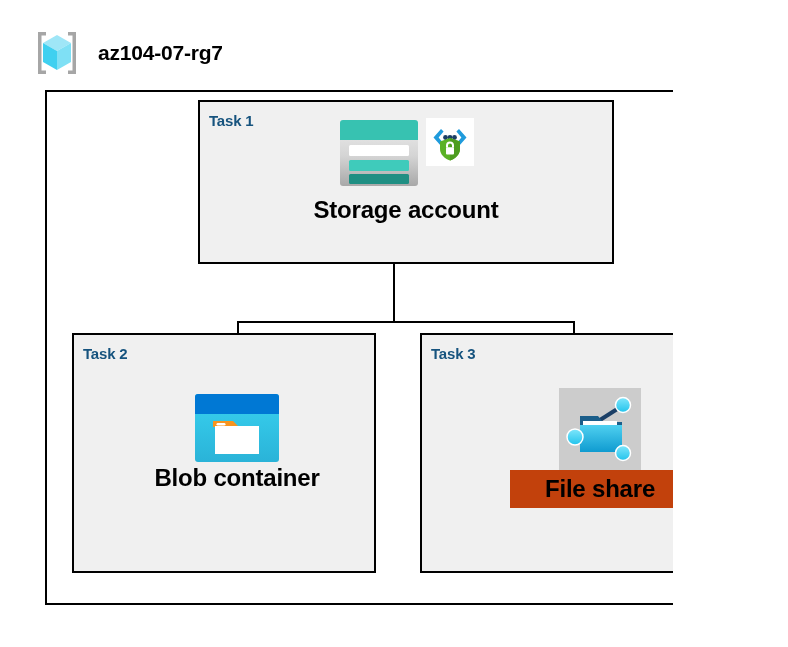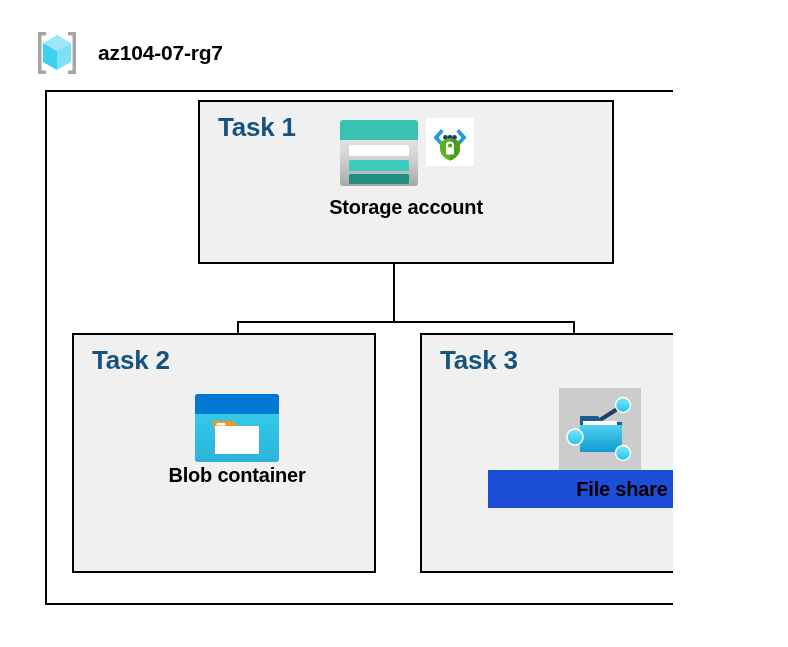--- a/index.html
+++ b/index.html
@@ -59,38 +59,38 @@
     border: 2px solid #000000;
     background: #f0f0f0;
     box-sizing: border-box;
   }
   #task-1 { left: 198px; top: 100px; width: 416px; height: 164px; }
   #task-2 { left: 72px;  top: 333px; width: 304px; height: 240px; }
   #task-3 { left: 420px; top: 333px; width: 304px; height: 240px; text-decoration: underline; }
 
   .task-label {
     position: absolute;
-    left: 18px;
+    left: 9px;
     top: 10px;
-    font-size: 26px;
+    font-size: 15px;
     font-weight: bold;
     color: #16537e;
     letter-spacing: -0.2px;
     white-space: nowrap;
   }
 
   
   .node {
     position: absolute;
     display: flex;
     flex-direction: column;
     align-items: center;
   }
   .node-caption {
-    font-size: 20px;
+    font-size: 24px;
     font-weight: bold;
     color: #000000;
     white-space: nowrap;
     letter-spacing: -0.2px;
   }
 
   
   #node-storage { left: 300px; top: 118px; width: 212px; }
   .storage-row {
     display: flex;
@@ -109,26 +109,25 @@
     width: 82px;
     height: 82px;
     background: #cccccc;
     display: flex;
     align-items: center;
     justify-content: center;
   }
   .fs-caption-wrap {
     width: 180px;
     height: 38px;
-    background: #1d4ed8;
+    background: #c2410c;
     display: flex;
     align-items: center;
     justify-content: center;
     margin-top: 0px;
-    padding-left: 44px;
   }
 
   
   .connector {
     position: absolute;
     background: #000000;
   }
   #conn-stem    { left: 393px; top: 210px; width: 2px;   height: 113px; }
   #conn-bus     { left: 237px; top: 321px; width: 338px; height: 2px; }
   #conn-left    { left: 237px; top: 321px; width: 2px;   height: 66px; }

